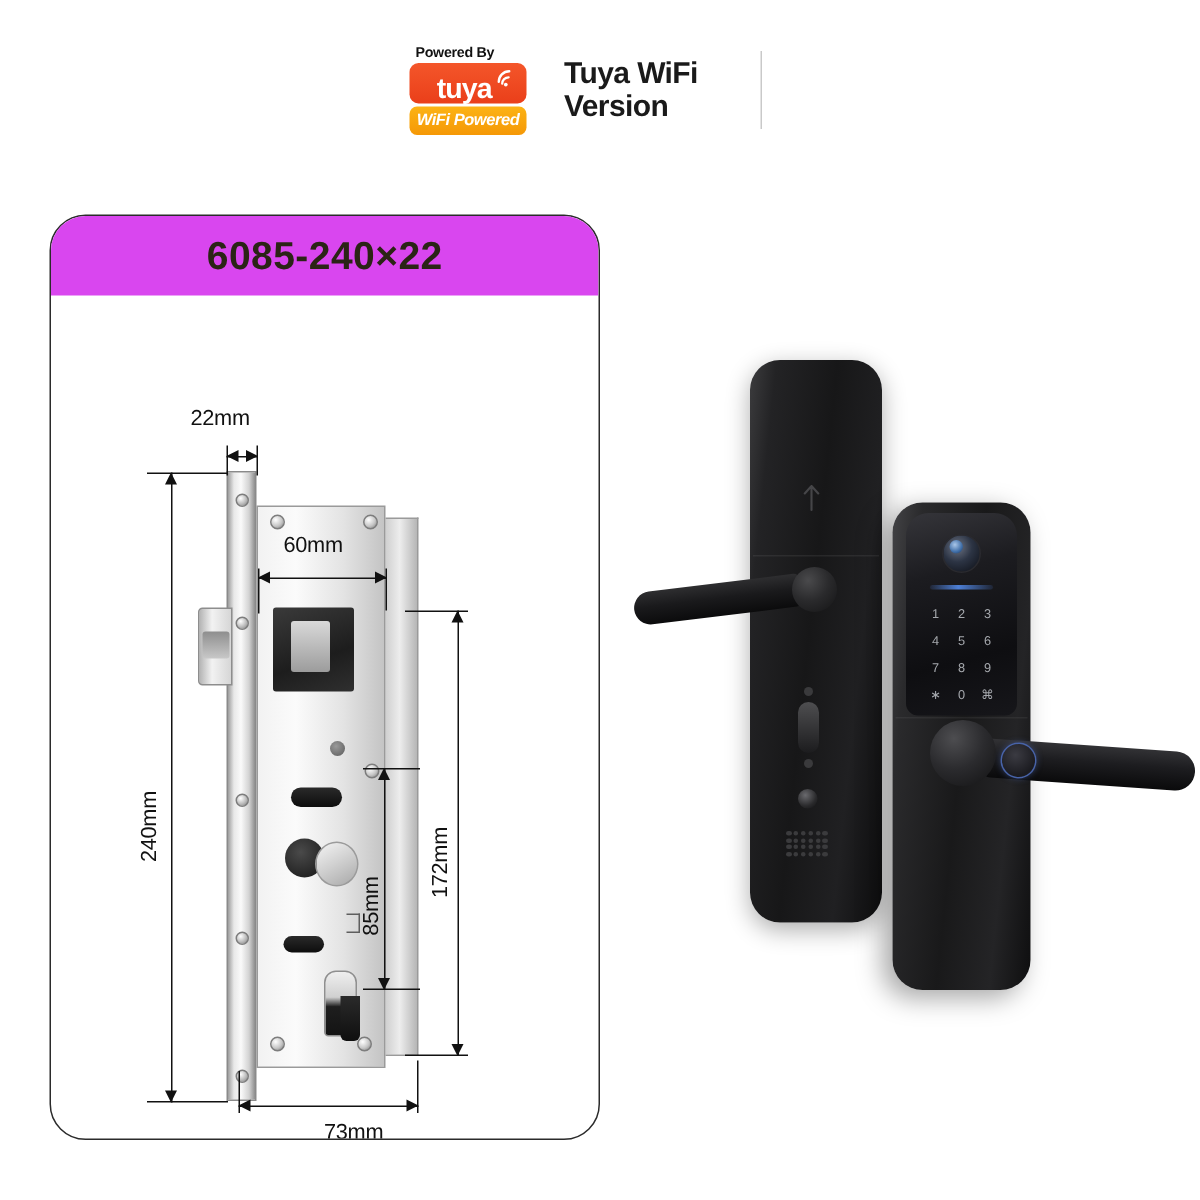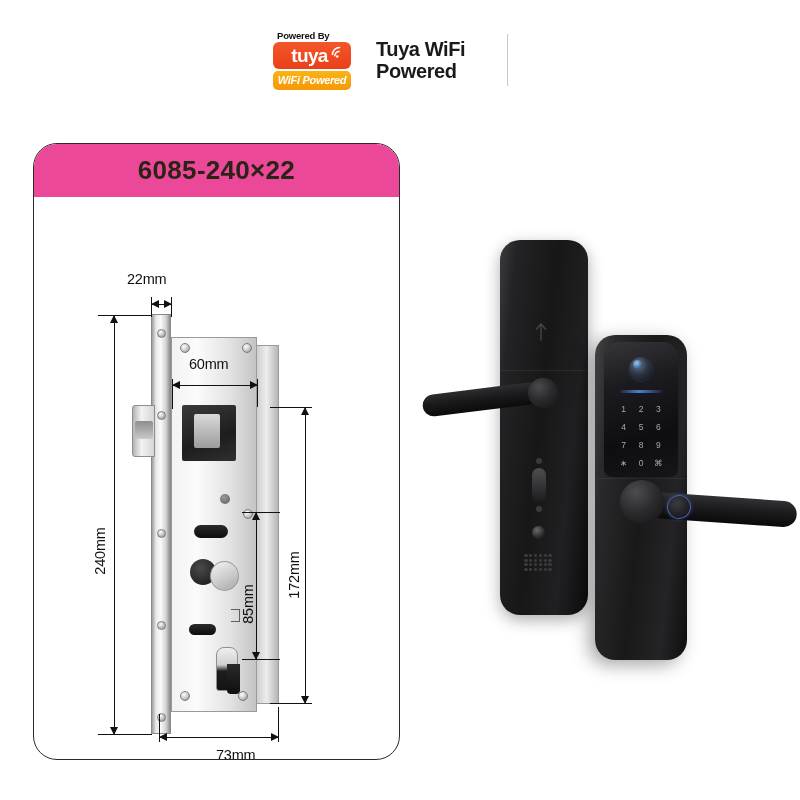--- a/index.html
+++ b/index.html
@@ -39,21 +39,21 @@
     letter-spacing:-0.2px;
     margin-left:4px;
     margin-bottom:1px;
   }
   .tuya-logo {
     width:78px; height:27px;
     background:linear-gradient(180deg,#f4562a 0%,#ea3f1a 100%);
     border-radius:6px;
     position:relative;
     display:flex;
-    align-items:center;
+    align-items:flex-end;
     justify-content:center;
   }
   .tuya-word {
     font-size:19px;
     font-weight:bold;
     color:#fff;
     letter-spacing:-0.6px;
     line-height:1;
     margin-left:-5px;
     margin-top:-1px;
@@ -113,21 +113,21 @@
     position:absolute;
     left:33px; top:143px;
     width:367px; height:617px;
     border:1.4px solid #2b2b2b;
     border-radius:24px;
     background:#fff;
     overflow:hidden;
   }
   .dim-card-header {
     width:100%; height:53px;
-    background:#ec4899;
+    background:#d946ef;
     display:flex;
     align-items:center;
     justify-content:center;
   }
   .dim-card-title {
     font-size:26px;
     font-weight:bold;
     color:#2b2416;
     letter-spacing:0.3px;
   }
@@ -462,21 +462,21 @@
           <path d="M3.8 9.8 A4.3 4.3 0 0 1 8.1 5.5" fill="none" stroke="#ffffff" stroke-width="1.5" stroke-linecap="round"></path>
           <circle cx="6.2" cy="10.4" r="1.25" fill="#ffffff"></circle>
         </svg>
       </div>
 
       <div class="wifi-version-bar">
         <span class="wifi-version-text">WiFi Powered</span>
       </div>
     </div>
 
-    <div class="brand-title">Tuya WiFi Powered</div>
+    <div class="brand-title">Tuya WiFi Version</div>
   </div>
 
   <div class="divider"></div>
 
 </div>
 
 <div class="dim-card">
 
   <div class="dim-card-header">
     <span class="dim-card-title">6085-240×22</span>

